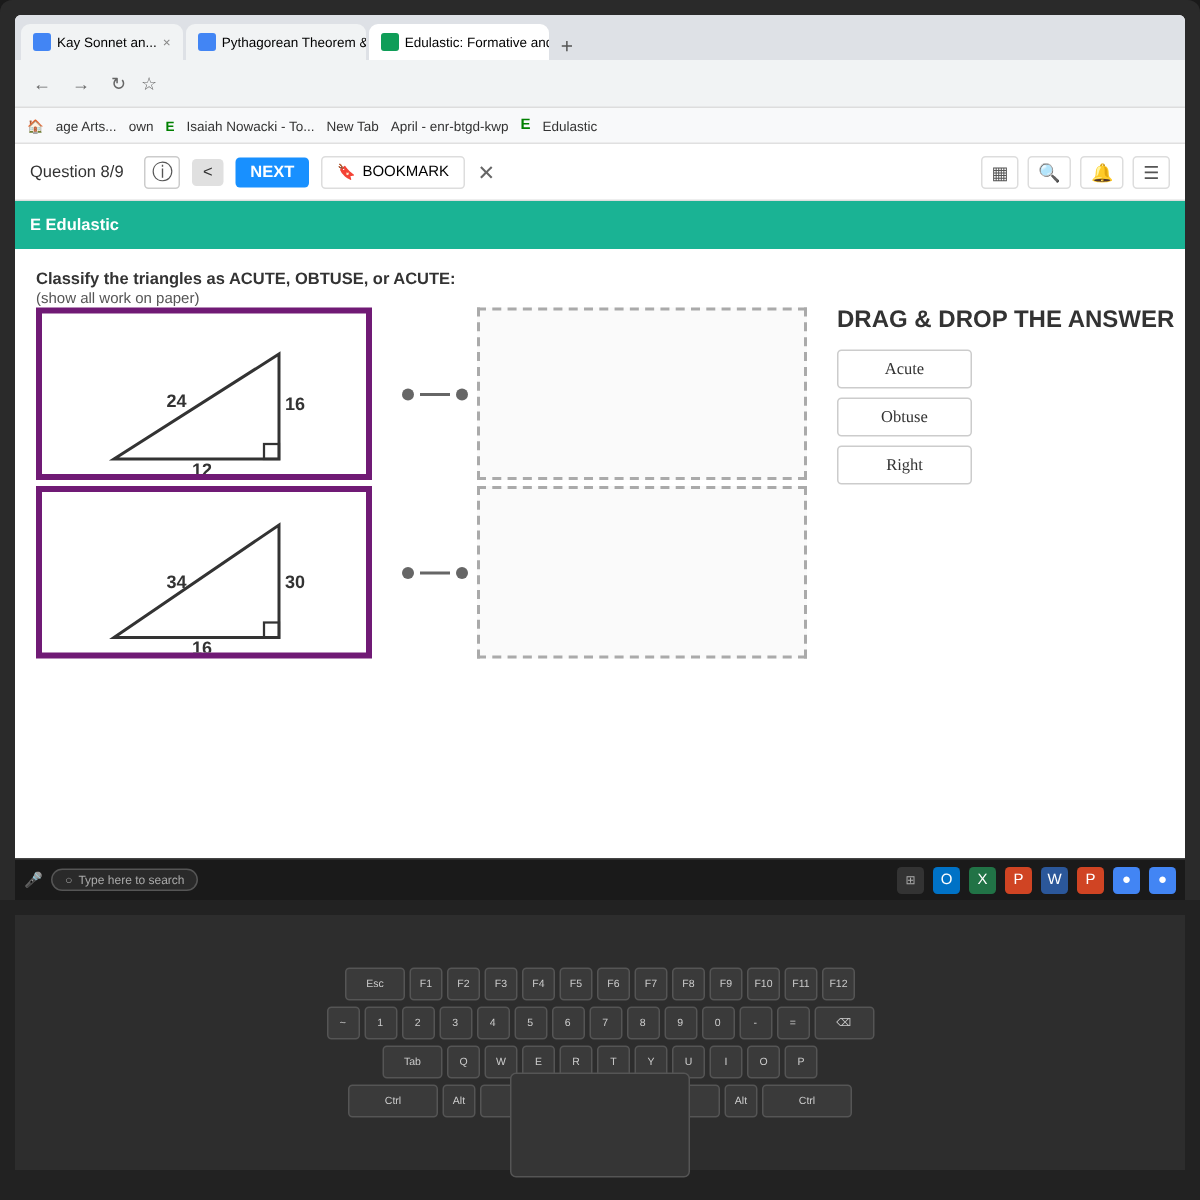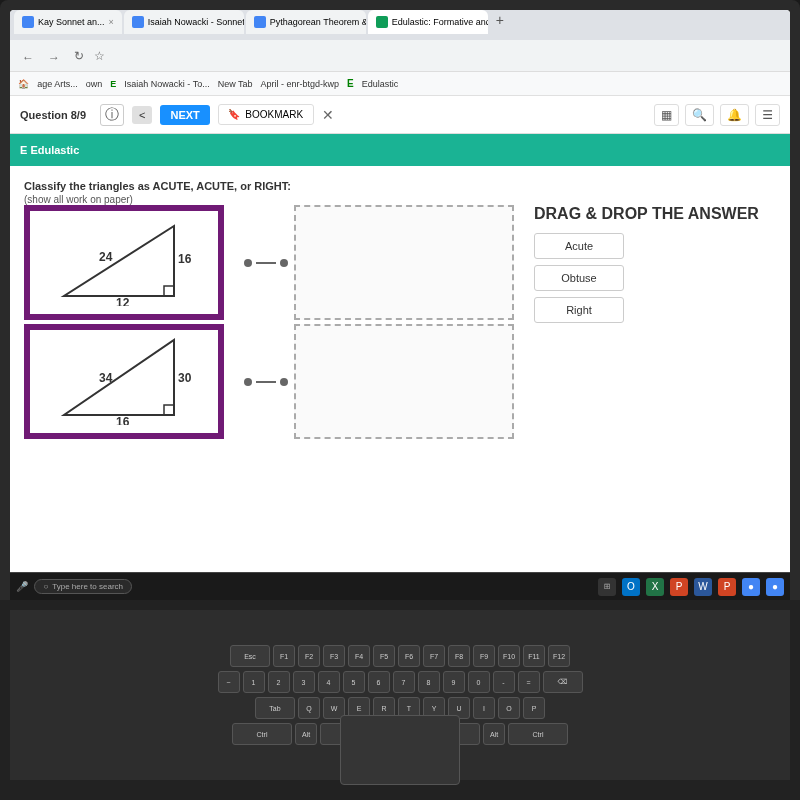--- a/index.html
+++ b/index.html
@@ -30,21 +30,21 @@
       border-radius: 4px;
       overflow: hidden;
       position: relative;
     }
 
     
     .browser-tabs {
       background: #dee1e6;
       height: 30px;
       display: flex;
-      align-items: flex-start;
+      align-items: flex-end;
       padding: 0 4px;
       font-size: 10px;
       gap: 2px;
     }
 
     .tab {
       background: #f1f3f4;
       border-radius: 6px 6px 0 0;
       padding: 4px 8px;
       font-size: 9px;
@@ -133,21 +133,21 @@
       display: flex;
       align-items: center;
       padding: 0 10px;
       border-bottom: 1px solid #ddd;
       gap: 8px;
     }
 
     .question-number {
       font-size: 11px;
       color: #333;
-      font-weight: bold;
+      font-weight: normal;
       margin-right: 6px;
     }
 
     .nav-arrow {
       background: #e0e0e0;
       border: none;
       border-radius: 3px;
       padding: 3px 7px;
       font-size: 11px;
       cursor: pointer;
@@ -235,27 +235,27 @@
 
     
     .triangles-column {
       display: flex;
       flex-direction: column;
       gap: 4px;
       flex-shrink: 0;
     }
 
     .triangle-panel {
-      border: 6px solid #701a75;
-      background: #fff;
-      width: 200px;
+      border: 4px solid #701a75;
+      background: #fff;
+      width: 224px;
       height: 115px;
       position: relative;
       display: flex;
-      align-items: flex-start;
+      align-items: flex-end;
       justify-content: center;
     }
 
     .triangle-svg {
       width: 160px;
       height: 95px;
     }
 
     .dropzone-row {
       display: flex;
@@ -308,20 +308,21 @@
     .answer-option {
       background: #fff;
       border: 1px solid #ccc;
       border-radius: 3px;
       padding: 6px 20px;
       font-size: 11px;
       text-align: center;
       cursor: grab;
       color: #333;
       width: 90px;
+      font-family: Liberation Serif, serif;
     }
 
     
     .laptop-keyboard {
       position: absolute;
       bottom: 0; left: 0; right: 0;
       height: 200px;
       background: #222;
       display: flex;
       flex-direction: column;
@@ -441,25 +442,20 @@
 <body>
 
 <div class="laptop-bezel">
   <div class="screen">
 
     <div class="browser-tabs">
       <div class="tab">
         <div class="tab-icon blue"></div>
         <span>Kay Sonnet an...</span>
         <span class="tab-close">×</span>
-      </div>
-      <div class="tab">
-        <div class="tab-icon blue"></div>
-        <span>Isaiah Nowacki - Sonnet</span>
-
       </div>
       <div class="tab">
         <div class="tab-icon blue"></div>
         <span>Pythagorean Theorem &amp;...</span>
 
       </div>
       <div class="tab active">
         <div class="tab-icon green"></div>
         <span>Edulastic: Formative and...</span>
 
@@ -502,21 +498,21 @@
         <button class="tool-icon-btn">🔔</button>
         <button class="tool-icon-btn">☰</button>
       </div>
     </div>
 
     <div class="edulastic-bar">
       <span class="edulastic-logo">E Edulastic</span>
     </div>
 
     <div class="content-area">
-      <div class="question-title">Classify the triangles as ACUTE, ACUTE, or RIGHT:</div>
+      <div class="question-title">Classify the triangles as ACUTE, OBTUSE, or ACUTE:</div>
       <div class="question-subtitle">(show all work on paper)</div>
 
       <div class="question-body">
 
         <div class="triangles-column">
 
           <div class="triangle-panel">
             <svg class="triangle-svg" viewBox="0 0 160 95">
 
               <polygon points="20,85 130,85 130,15" fill="none" stroke="#333" stroke-width="2"></polygon>

